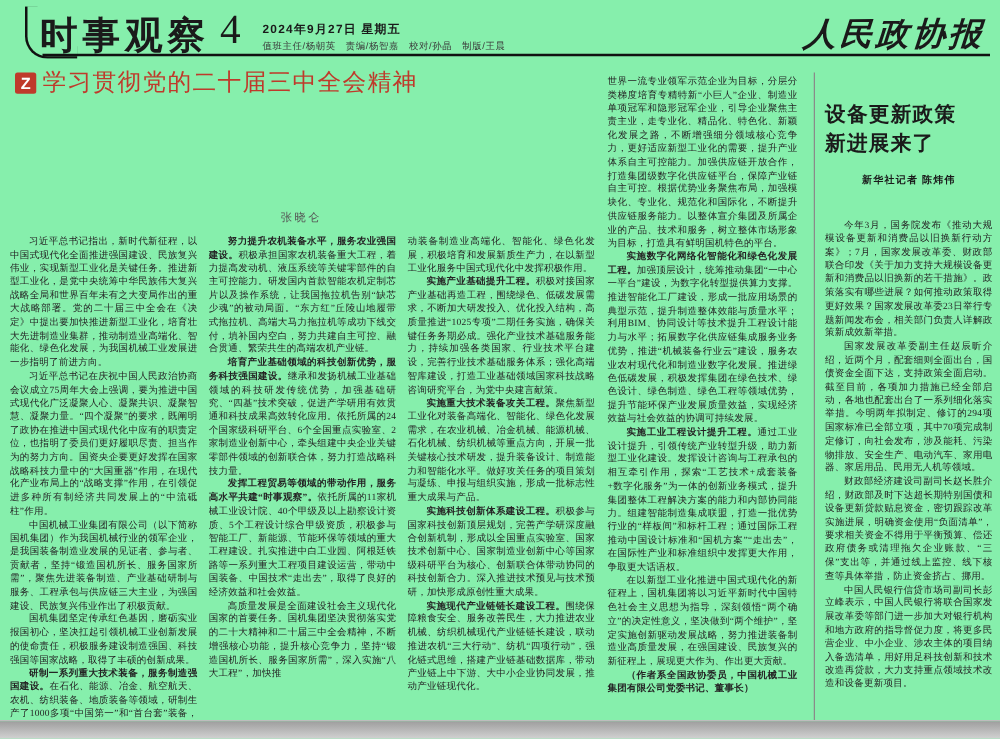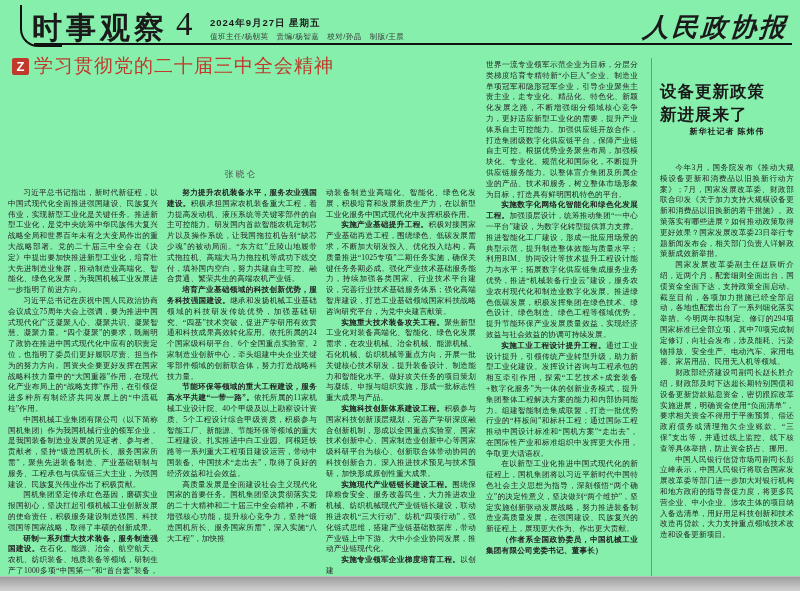--- a/index.html
+++ b/index.html
@@ -45,21 +45,21 @@
   .para{margin:0;text-indent:2em;}
   .para.cont{text-indent:0;}
   .para.note{font-weight:bold;}
   .para b{font-weight:bold;}
 
   
   .v-divider{position:absolute;left:651px;top:58px;width:1px;height:518px;background:#8a8a8a;}
   .sidebar{position:absolute;left:660px;top:60px;width:134px;}
   .sb-title{margin-top:20px;text-align:left;font-weight:bold;font-size:16.5px;
             line-height:23px;letter-spacing:1px;}
-  .sb-byline{text-align:center;font-size:8px;font-weight:bold;letter-spacing:1px;}
+  .sb-byline{margin-top:12px;text-align:center;font-size:8px;font-weight:bold;letter-spacing:1px;}
   .sb-body{margin-top:26px;height:408px;overflow:hidden;font-size:7.6px;line-height:10.8px;
            text-align:justify;letter-spacing:.2px;color:#242424;}
   .sb-body p{margin:0;text-indent:2em;}
 
   
   .bottom-strip{position:absolute;left:0;top:577px;width:800px;height:14px;
                 background:linear-gradient(#9e9e9e,#d2d2d2);}
   .bottom-hairline{position:absolute;left:0;top:576px;width:800px;height:1px;background:#bdbdbd;}
 </style>
 </head>
@@ -85,30 +85,29 @@
   <div class="col col-1">
       <p class="para">习近平总书记指出，新时代新征程，以中国式现代化全面推进强国建设、民族复兴伟业，实现新型工业化是关键任务。推进新型工业化，是党中央统筹中华民族伟大复兴战略全局和世界百年未有之大变局作出的重大战略部署。党的二十届三中全会在《决定》中提出要加快推进新型工业化，培育壮大先进制造业集群，推动制造业高端化、智能化、绿色化发展，为我国机械工业发展进一步指明了前进方向。</p>
       <p class="para">习近平总书记在庆祝中国人民政治协商会议成立75周年大会上强调，要为推进中国式现代化广泛凝聚人心、凝聚共识、凝聚智慧、凝聚力量。“四个凝聚”的要求，既阐明了政协在推进中国式现代化中应有的职责定位，也指明了委员们更好履职尽责、担当作为的努力方向。国资央企要更好发挥在国家战略科技力量中的“大国重器”作用，在现代化产业布局上的“战略支撑”作用，在引领促进多种所有制经济共同发展上的“中流砥柱”作用。</p>
       <p class="para">中国机械工业集团有限公司（以下简称国机集团）作为我国机械行业的领军企业，是我国装备制造业发展的见证者、参与者、贡献者，坚持“锻造国机所长、服务国家所需”，聚焦先进装备制造、产业基础研制与服务、工程承包与供应链三大主业，为强国建设、民族复兴伟业作出了积极贡献。</p>
       <p class="para">国机集团坚定传承红色基因，磨砺实业报国初心，坚决扛起引领机械工业创新发展的使命责任，积极服务建设制造强国、科技强国等国家战略，取得了丰硕的创新成果。</p>
       <p class="para"><b>研制一系列重大技术装备，服务制造强国建设。</b>在石化、能源、冶金、航空航天、农机、纺织装备、地质装备等领域，研制生产了1000多项“中国第一”和“首台套”装备，填补了众多</p>
     </div>
   <div class="col col-2">
       <p class="para"><b>努力提升农机装备水平，服务农业强国建设。</b>积极承担国家农机装备重大工程，着力提高发动机、液压系统等关键零部件的自主可控能力。研发国内首款智能农机定制芯片以及操作系统，让我国拖拉机告别“缺芯少魂”的被动局面。“东方红”丘陵山地履带式拖拉机、高端大马力拖拉机等成功下线交付，填补国内空白，努力共建自主可控、融合贯通、繁荣共生的高端农机产业链。</p>
       <p class="para"><b>培育产业基础领域的科技创新优势，服务科技强国建设。</b>继承和发扬机械工业基础领域的科技研发传统优势，加强基础研究、“四基”技术突破，促进产学研用有效贯通和科技成果高效转化应用。依托所属的24个国家级科研平台、6个全国重点实验室、2家制造业创新中心，牵头组建中央企业关键零部件领域的创新联合体，努力打造战略科技力量。</p>
-      <p class="para"><b>节能环保等领域的重大工程建设，服务高水平共建“一带一路”。</b>依托所属的11家机械工业设计院、40个甲级及以上勘察设计资质、5个工程设计综合甲级资质，积极参与智能工厂、新能源、节能环保等领域的重大工程建设。扎实推进中白工业园、阿根廷铁路等一系列重大工程项目建设运营，带动中国装备、中国技术“走出去”，取得了良好的经济效益和社会效益。</p>
+      <p class="para"><b>发挥工程贸易等领域的带动作用，服务高水平共建“时事观察”。</b>依托所属的11家机械工业设计院、40个甲级及以上勘察设计资质、5个工程设计综合甲级资质，积极参与智能工厂、新能源、节能环保等领域的重大工程建设。扎实推进中白工业园、阿根廷铁路等一系列重大工程项目建设运营，带动中国装备、中国技术“走出去”，取得了良好的经济效益和社会效益。</p>
       <p class="para">高质量发展是全面建设社会主义现代化国家的首要任务。国机集团坚决贯彻落实党的二十大精神和二十届三中全会精神，不断增强核心功能，提升核心竞争力，坚持“锻造国机所长、服务国家所需”，深入实施“八大工程”，加快推</p>
     </div>
   <div class="col col-3">
       <p class="para cont">动装备制造业高端化、智能化、绿色化发展，积极培育和发展新质生产力，在以新型工业化服务中国式现代化中发挥积极作用。</p>
       <p class="para"><b>实施产业基础提升工程。</b>积极对接国家产业基础再造工程，围绕绿色、低碳发展需求，不断加大研发投入、优化投入结构，高质量推进“1025专项”二期任务实施，确保关键任务务期必成。强化产业技术基础服务能力，持续加强各类国家、行业技术平台建设，完善行业技术基础服务体系；强化高端智库建设，打造工业基础领域国家科技战略咨询研究平台，为党中央建言献策。</p>
       <p class="para"><b>实施重大技术装备攻关工程。</b>聚焦新型工业化对装备高端化、智能化、绿色化发展需求，在农业机械、冶金机械、能源机械、石化机械、纺织机械等重点方向，开展一批关键核心技术研发，提升装备设计、制造能力和智能化水平。做好攻关任务的项目策划与凝练、申报与组织实施，形成一批标志性重大成果与产品。</p>
       <p class="para"><b>实施科技创新体系建设工程。</b>积极参与国家科技创新顶层规划，完善产学研深度融合创新机制，形成以全国重点实验室、国家技术创新中心、国家制造业创新中心等国家级科研平台为核心、创新联合体带动协同的科技创新合力。深入推进技术预见与技术预研，加快形成原创性重大成果。</p>
       <p class="para"><b>实施现代产业链链长建设工程。</b>围绕保障粮食安全、服务改善民生，大力推进农业机械、纺织机械现代产业链链长建设，联动推进农机“三大行动”、纺机“四项行动”，强化链式思维，搭建产业链基础数据库，带动产业链上中下游、大中小企业协同发展，推动产业链现代化。</p>
-      <p class="para"><b>实施专业领军企业梯度培育工程。</b>以创建</p>
     </div>
   <div class="col col-4">
       <p class="para cont">世界一流专业领军示范企业为目标，分层分类梯度培育专精特新“小巨人”企业、制造业单项冠军和隐形冠军企业，引导企业聚焦主责主业，走专业化、精品化、特色化、新颖化发展之路，不断增强细分领域核心竞争力，更好适应新型工业化的需要，提升产业体系自主可控能力。加强供应链开放合作，打造集团级数字化供应链平台，保障产业链自主可控。根据优势业务聚焦布局，加强模块化、专业化、规范化和国际化，不断提升供应链服务能力。以整体宣介集团及所属企业的产品、技术和服务，树立整体市场形象为目标，打造具有鲜明国机特色的平台。</p>
       <p class="para"><b>实施数字化网络化智能化和绿色化发展工程。</b>加强顶层设计，统筹推动集团“一中心一平台”建设，为数字化转型提供算力支撑。推进智能化工厂建设，形成一批应用场景的典型示范，提升制造整体效能与质量水平；利用BIM、协同设计等技术提升工程设计能力与水平；拓展数字化供应链集成服务业务优势，推进“机械装备行业云”建设，服务农业农村现代化和制造业数字化发展。推进绿色低碳发展，积极发挥集团在绿色技术、绿色设计、绿色制造、绿色工程等领域优势，提升节能环保产业发展质量效益，实现经济效益与社会效益的协调可持续发展。</p>
       <p class="para"><b>实施工业工程设计提升工程。</b>通过工业设计提升，引领传统产业转型升级，助力新型工业化建设。发挥设计咨询与工程承包的相互牵引作用，探索“工艺技术+成套装备+数字化服务”为一体的创新业务模式，提升集团整体工程解决方案的能力和内部协同能力。组建智能制造集成联盟，打造一批优势行业的“样板间”和标杆工程；通过国际工程推动中国设计标准和“国机方案”“走出去”，在国际性产业和标准组织中发挥更大作用，争取更大话语权。</p>
       <p class="para">在以新型工业化推进中国式现代化的新征程上，国机集团将以习近平新时代中国特色社会主义思想为指导，深刻领悟“两个确立”的决定性意义，坚决做到“两个维护”，坚定实施创新驱动发展战略，努力推进装备制造业高质量发展，在强国建设、民族复兴的新征程上，展现更大作为、作出更大贡献。</p>
       <p class="para note">（作者系全国政协委员，中国机械工业集团有限公司党委书记、董事长）</p>
     </div>
 
   <div class="v-divider"></div>

